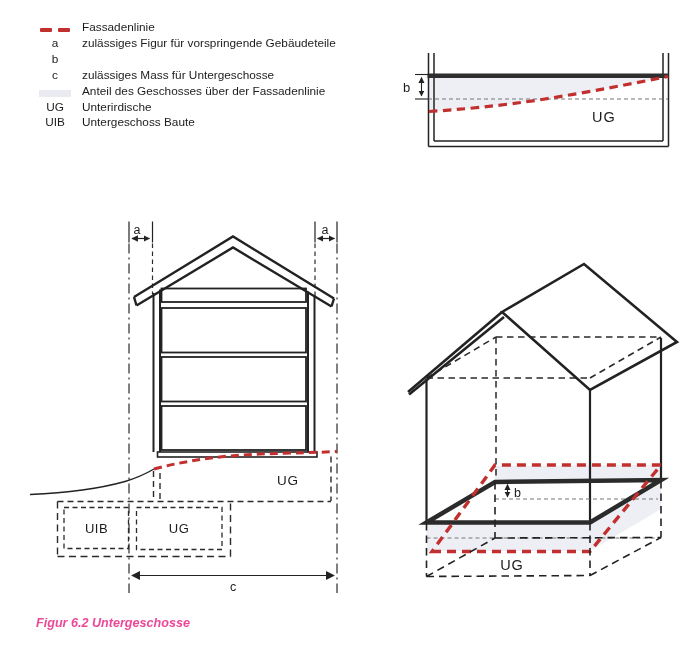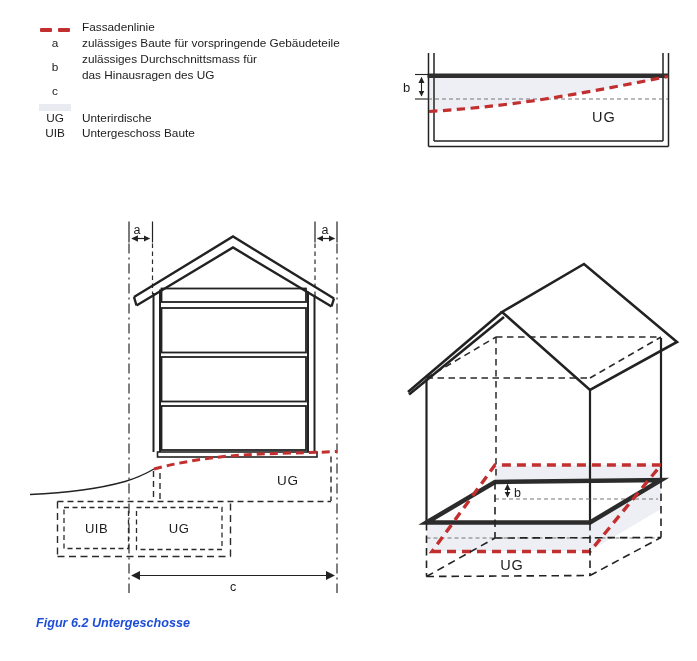--- a/index.html
+++ b/index.html
@@ -8,54 +8,54 @@
   .abs{position:absolute;}
   
   .legend{left:32px;top:20px;width:370px;}
   .lg-row{display:flex;align-items:center;line-height:15.9px;font-size:11.8px;}
   .lg-key{width:46px;flex:0 0 46px;text-align:center;}
   .lg-text{margin-left:4px;white-space:pre-line;}
   .dash-sym{display:flex;gap:6px;align-items:center;justify-content:center;padding-top:5px;}
   .dash-sym i{display:block;width:12px;height:4px;background:#c22f2f;border-radius:1px;}
   .swatch{display:block;width:32px;height:7px;background:#e9ebf1;margin:4px auto 0 auto;}
   
-  .caption{left:36px;top:616px;font-size:12.6px;font-weight:bold;font-style:italic;color:#1d4ed8;}
+  .caption{left:36px;top:616px;font-size:12.6px;font-weight:bold;font-style:italic;color:#ec4899;}
   svg text{font-family:"Liberation Sans",sans-serif;fill:#1c1c1c;}
 </style>
 </head>
 <body>
 
 <div class="stage">
 
   <div class="abs legend">
     <div class="lg-row">
       <span class="lg-key">
           <span class="dash-sym">
             <i></i>
             <i></i>
           </span>
         </span>
       <span class="lg-text">Fassadenlinie</span>
     </div>
     <div class="lg-row">
       <span class="lg-key">a</span>
-      <span class="lg-text">zulässiges Baute für vorspringende Gebäudeteile</span>
+      <span class="lg-text">zulässiges Figur für vorspringende Gebäudeteile</span>
     </div>
     <div class="lg-row">
       <span class="lg-key">b</span>
-      <span class="lg-text">zulässiges Durchschnittsmass für
-das Hinausragen des UG</span>
     </div>
     <div class="lg-row">
       <span class="lg-key">c</span>
+      <span class="lg-text">zulässiges Mass für Untergeschosse</span>
     </div>
     <div class="lg-row">
       <span class="lg-key">
           <span class="swatch"></span>
         </span>
+      <span class="lg-text">Anteil des Geschosses über der Fassadenlinie</span>
     </div>
     <div class="lg-row">
       <span class="lg-key">UG</span>
       <span class="lg-text">Unterirdische</span>
     </div>
     <div class="lg-row">
       <span class="lg-key">UIB</span>
       <span class="lg-text">Untergeschoss Baute</span>
     </div>
   </div>

